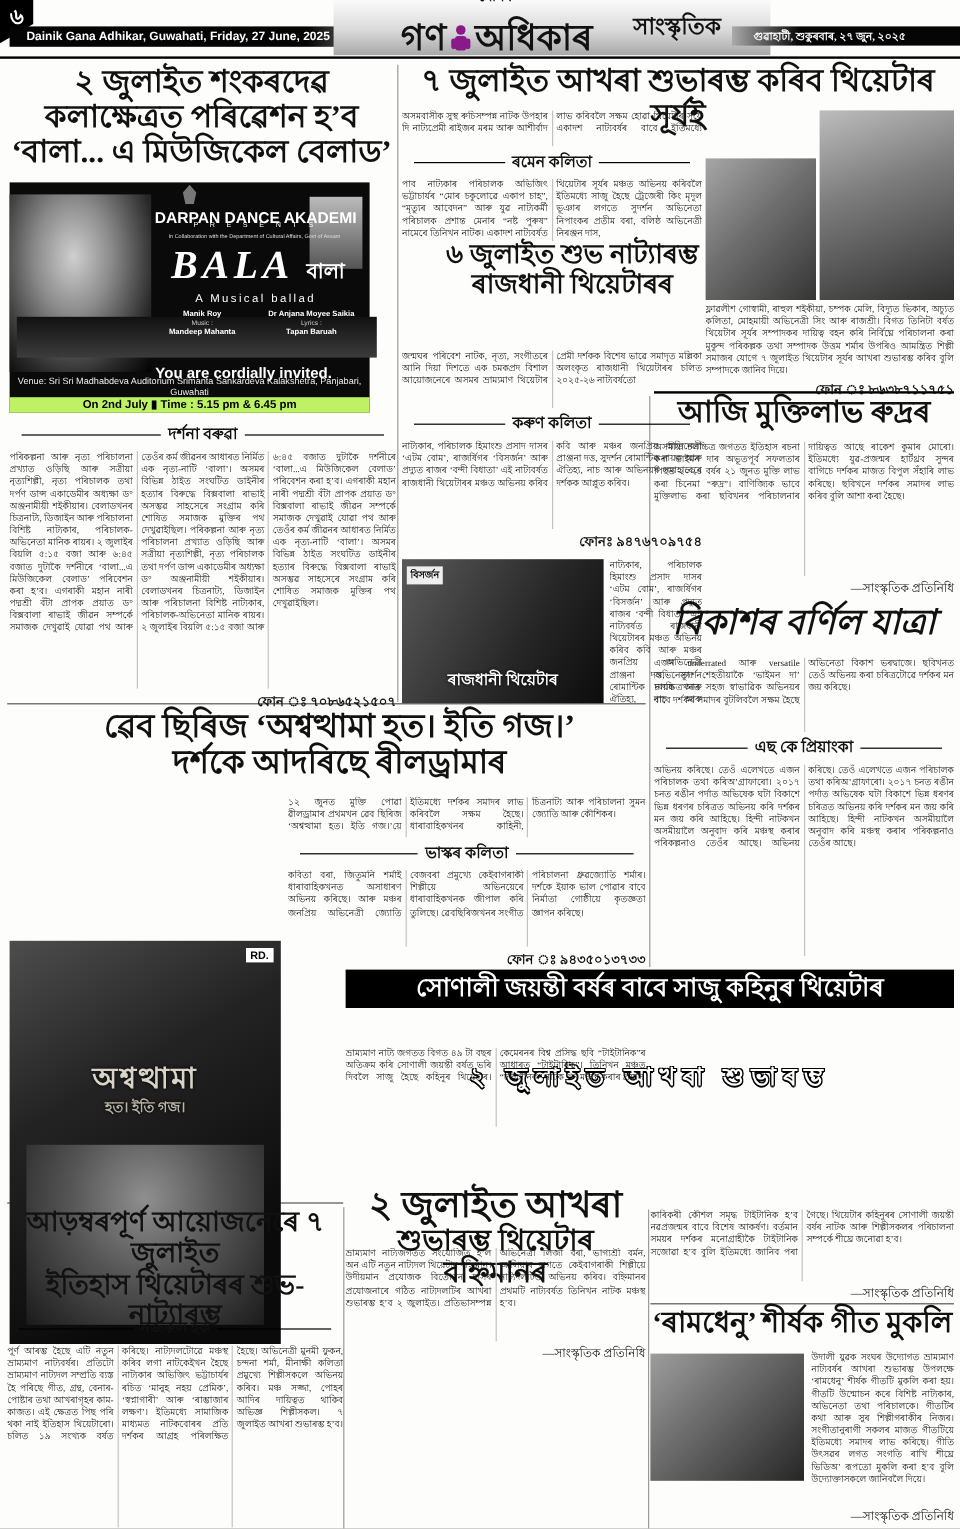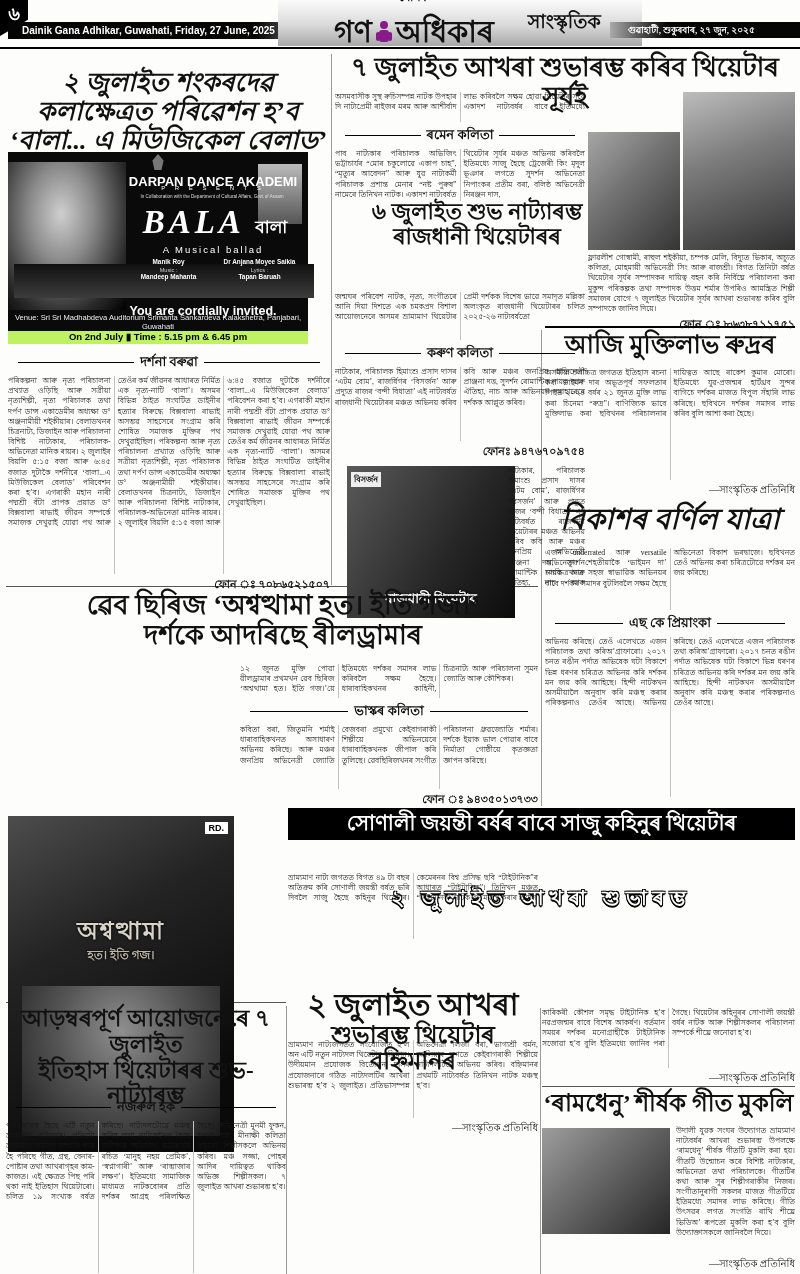--- a/index.html
+++ b/index.html
@@ -98,21 +98,21 @@
 
   <div class="vrule" style="left:331px;top:54px;height:531px;"></div>
   <div class="vrule" style="left:541px;top:330px;height:476px;"></div>
   <div class="vrule" style="left:286px;top:1006px;height:268px;"></div>
   <div class="vrule" style="left:540px;top:1008px;height:266px;"></div>
   <div class="hrule" style="left:6px;top:586px;width:532px;"></div>
   <div class="hrule" style="left:545px;top:326px;width:250px;height:2px;background:#000;"></div>
   <div class="hrule" style="left:6px;top:1002px;width:280px;"></div>
   <div class="hrule" style="left:542px;top:1086px;width:253px;"></div>
 
-  <div class="hl" style="left:6px;top:68px;width:324px;font-size:26px;font-style:italic;">
+  <div class="hl" style="left:6px;top:54px;width:324px;font-size:26px;">
     <div>২ জুলাইত শংকৰদেৱ</div>
     <div>কলাক্ষেত্ৰত পৰিৱেশন হ’ব</div>
     <div>‘বালা... এ মিউজিকেল বেলাড’</div>
   </div>
 
   <div class="blk poster" style="left:8px;top:152px;width:300px;height:192px;">
     <div class="dancer photo"></div>
     <div class="troupe"></div>
     <div class="emb"></div>
     <div class="pr"></div>
@@ -177,21 +177,21 @@
     <div class="txt cols2" style="height:48px;">জন্মঘৰ পৰিবেশ নাটক, নৃত্য, সংগীতৰে আনি দিয়া দিশতে এক চমকপ্ৰদ বিশাল আয়োজনেৰে অসমৰ ভ্ৰাম্যমাণ থিয়েটাৰ প্ৰেমী দৰ্শকক বিশেষ ভাৱে সমাদৃত মল্লিকা অলংকৃত ৰাজধানী থিয়েটাৰৰ চলিত ২০২৫-২৬ নাট্যবৰ্ষতো</div>
     <div class="byline">
       <span class="ln"></span>
         <span class="nm">কৰুণ কলিতা</span>
         <span class="ln"></span>
     </div>
     <div class="txt cols2" style="height:74px;">নাট্যকাৰ, পৰিচালক হিমাংশু প্ৰসাদ দাসৰ ‘এটম বোম’, ৰাজৰ্ষিগৰ ‘বিসৰ্জন’ আৰু প্ৰদ্যুত ৰাজৰ ‘বন্দী বিধাতা’ এই নাট্যবৰ্ষত ৰাজধানী থিয়েটাৰৰ মঞ্চত অভিনয় কৰিব কবি আৰু মঞ্চৰ জনপ্ৰিয় অভিনেত্ৰী প্ৰাঞ্জনা দত্ত, সুদৰ্শন ৰোমান্টিক নায়ক আৰু ঐতিহ্য, নাচ আৰু অভিনয়ৰ সমাহাৰেৰে দৰ্শকক আপ্লুত কৰিব।</div>
     <div class="phone">ফোনঃ ৯৪৭৬৭০৯৭৫৪</div>
   </div>
 
-  <div class="blk promo photo" style="left:347px;top:466px;width:168px;height:152px;background:linear-gradient(120deg,#5a5a5a 0%,#262626 60%,#0c0c0c 100%);padding-left:46px;">
+  <div class="blk promo photo" style="left:335px;top:466px;width:168px;height:120px;background:linear-gradient(120deg,#5a5a5a 0%,#262626 60%,#0c0c0c 100%);padding-left:46px;">
     <div class="tagbox" style="left:4px;top:6px;font-size:8px;padding:1px 3px;background:#eee;">বিসৰ্জন</div>
     <div class="big" style="bottom:8px;font-size:13px;">ৰাজধানী থিয়েটাৰ</div>
   </div>
   <div class="blk txt" style="left:508px;top:466px;width:77px;height:120px;">নাট্যকাৰ, পৰিচালক হিমাংশু প্ৰসাদ দাসৰ ‘এটম বোম’, ৰাজৰ্ষিগৰ ‘বিসৰ্জন’ আৰু প্ৰদ্যুত ৰাজৰ ‘বন্দী বিধাতা’ এই নাট্যবৰ্ষত ৰাজধানী থিয়েটাৰৰ মঞ্চত অভিনয় কৰিব কবি আৰু মঞ্চৰ জনপ্ৰিয় অভিনেত্ৰী প্ৰাঞ্জনা দত্ত, সুদৰ্শন ৰোমান্টিক নায়ক আৰু ঐতিহ্য, নাচ আৰু অভিনয়ৰ সমাহাৰেৰে দৰ্শকক আপ্লুত কৰিব।</div>
 
   <div class="hl" style="left:545px;top:331px;width:250px;font-size:25px;">আজি মুক্তিলাভ ৰুদ্ৰৰ</div>
   <div class="blk" style="left:545px;top:368px;width:250px;height:132px;">
     <div class="txt cols2" style="height:112px;">
       <span>অসমীয়া চলচ্চিত্ৰ জগতত ইতিহাস ৰচনা কৰা ভাইমন দাৰ অভূতপূৰ্ব সফলতাৰ পিছত ২০২৪ বৰ্ষৰ ২১ জুনত মুক্তি লাভ কৰা চিনেমা “ৰুদ্ৰ”। বাণিজ্যিক ভাবে মুক্তিলাভ কৰা ছবিখনৰ পৰিচালনাৰ</span> <span>দায়িত্বত আছে ৰাকেশ কুমাৰ মোৰো। ইতিমধ্যে যুৱ-প্ৰজন্মৰ হাৰ্টথ্ৰব সুন্দৰ বাগিচে দৰ্শকৰ মাজত বিপুল সঁহাৰি লাভ কৰিছে। ছবিখনে দৰ্শকৰ সমাদৰ লাভ কৰিব বুলি আশা কৰা হৈছে।</span>
     </div>

